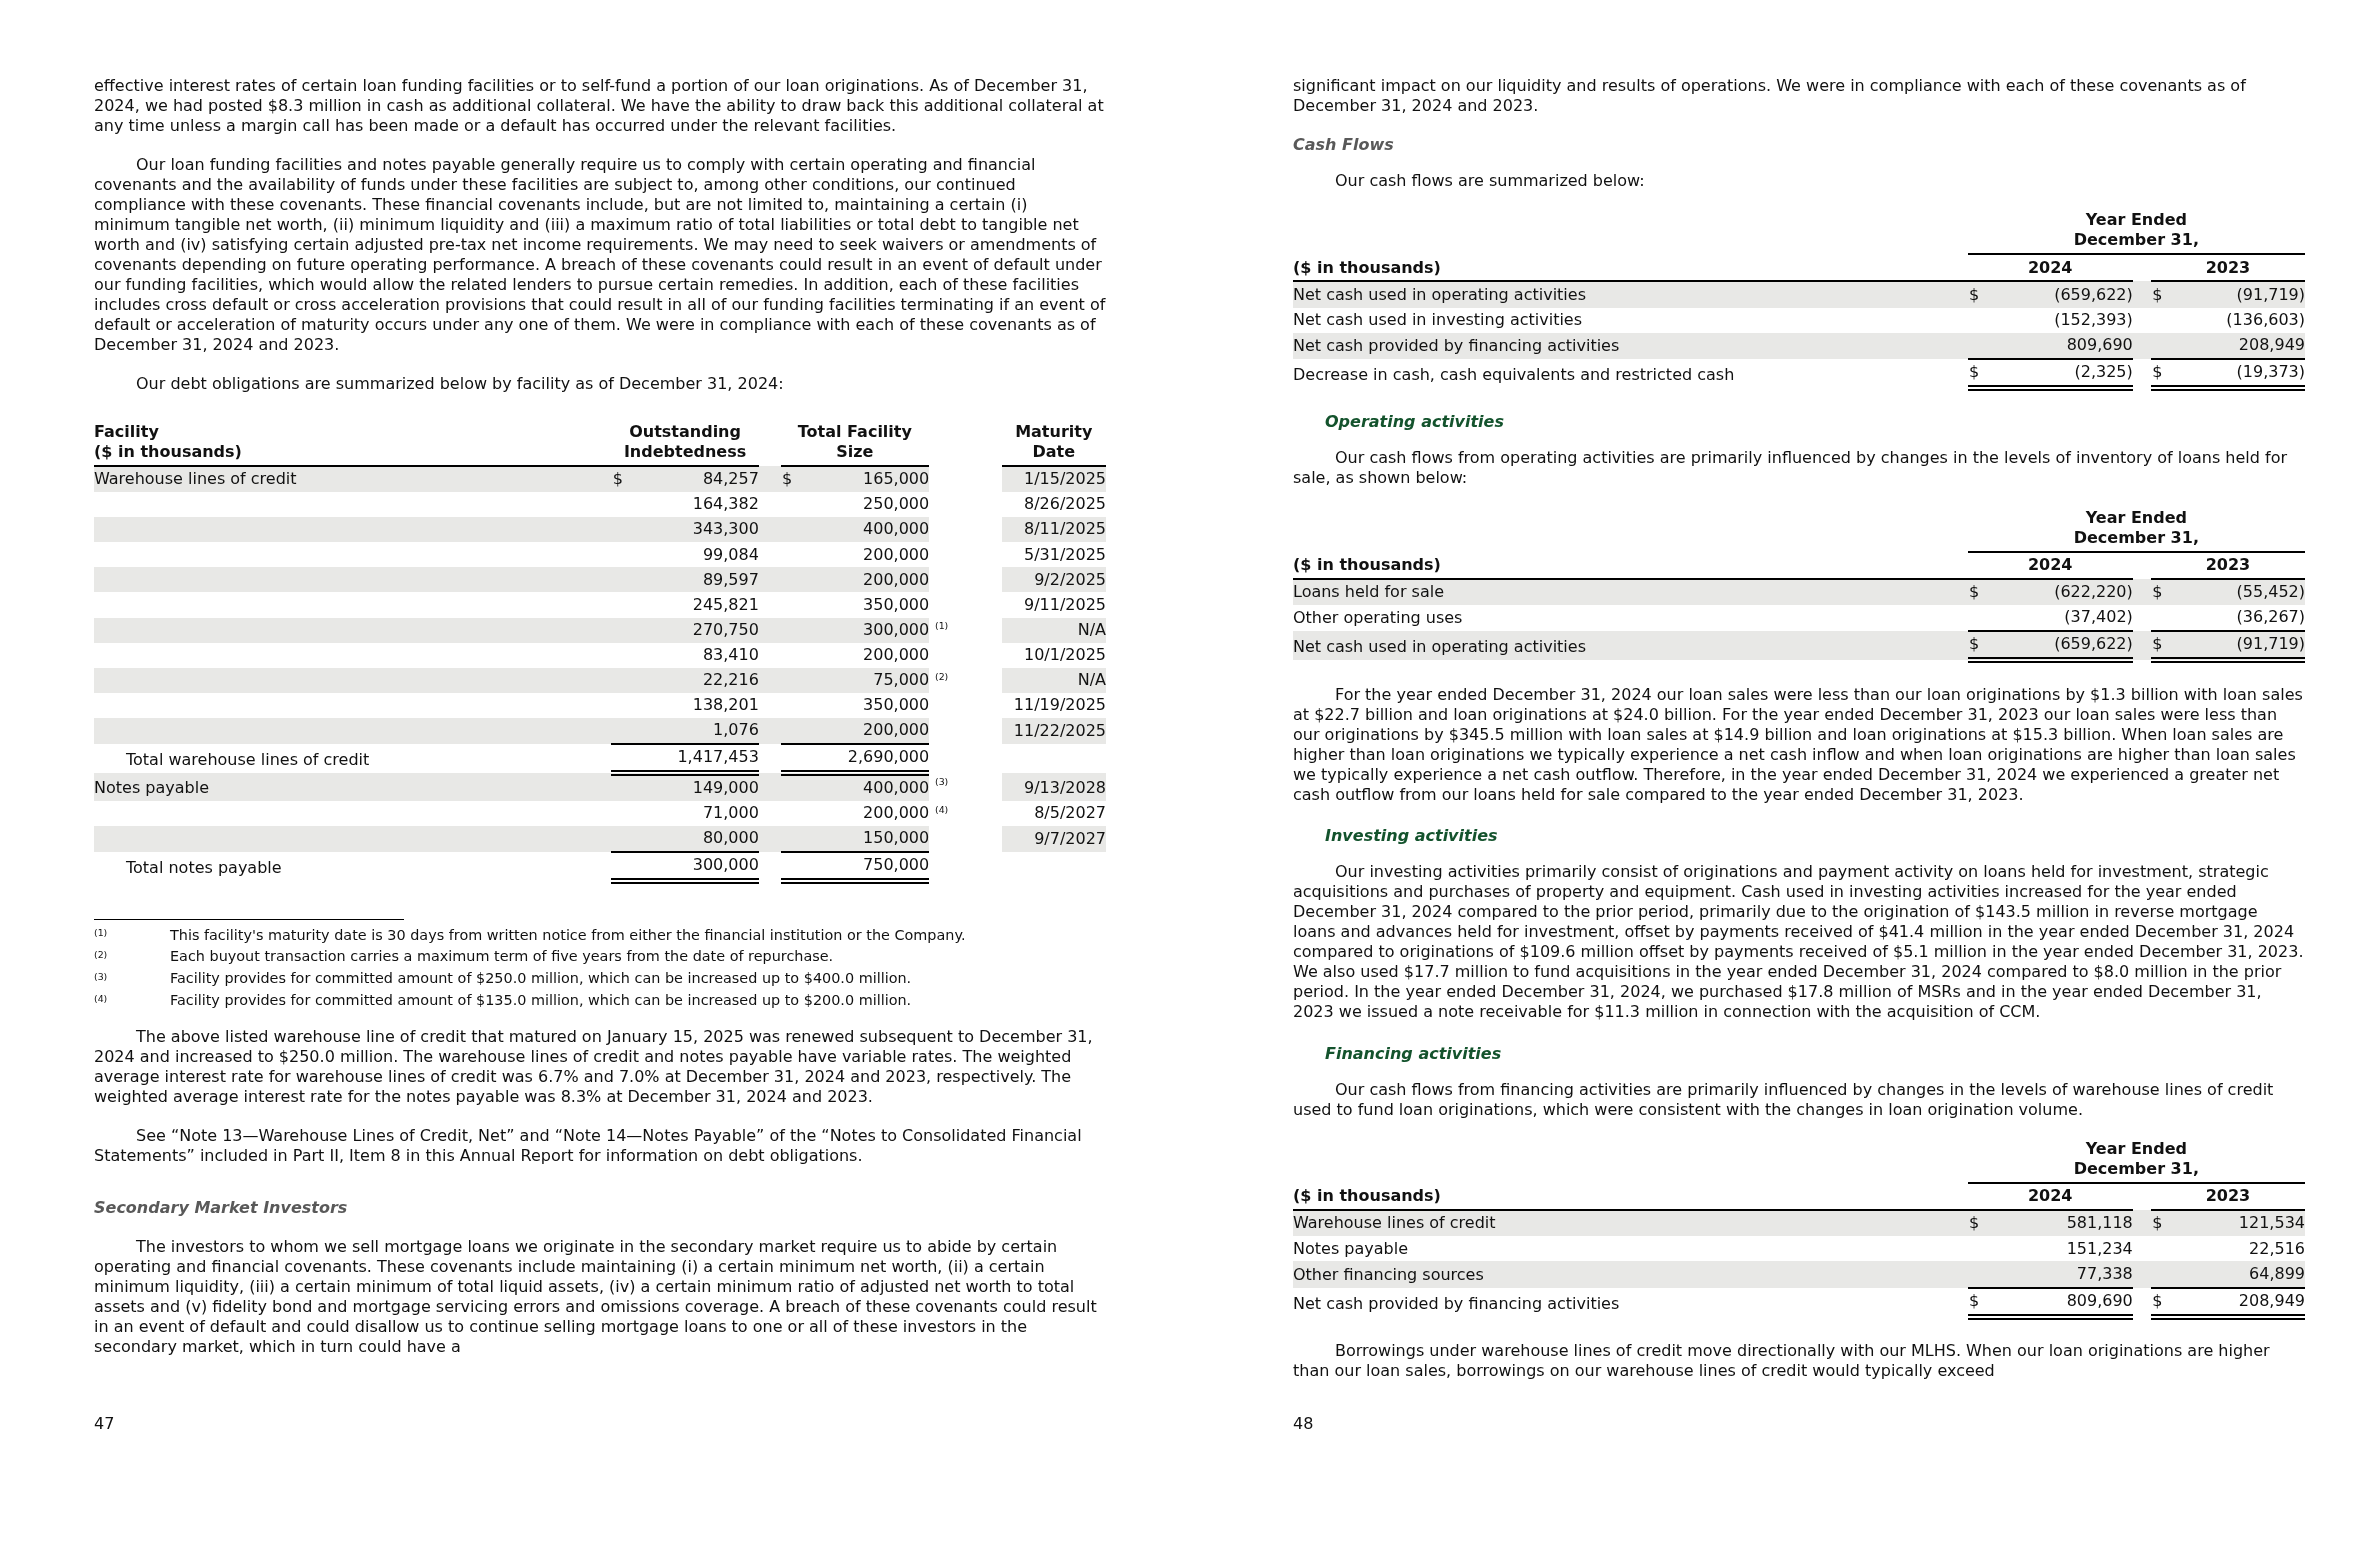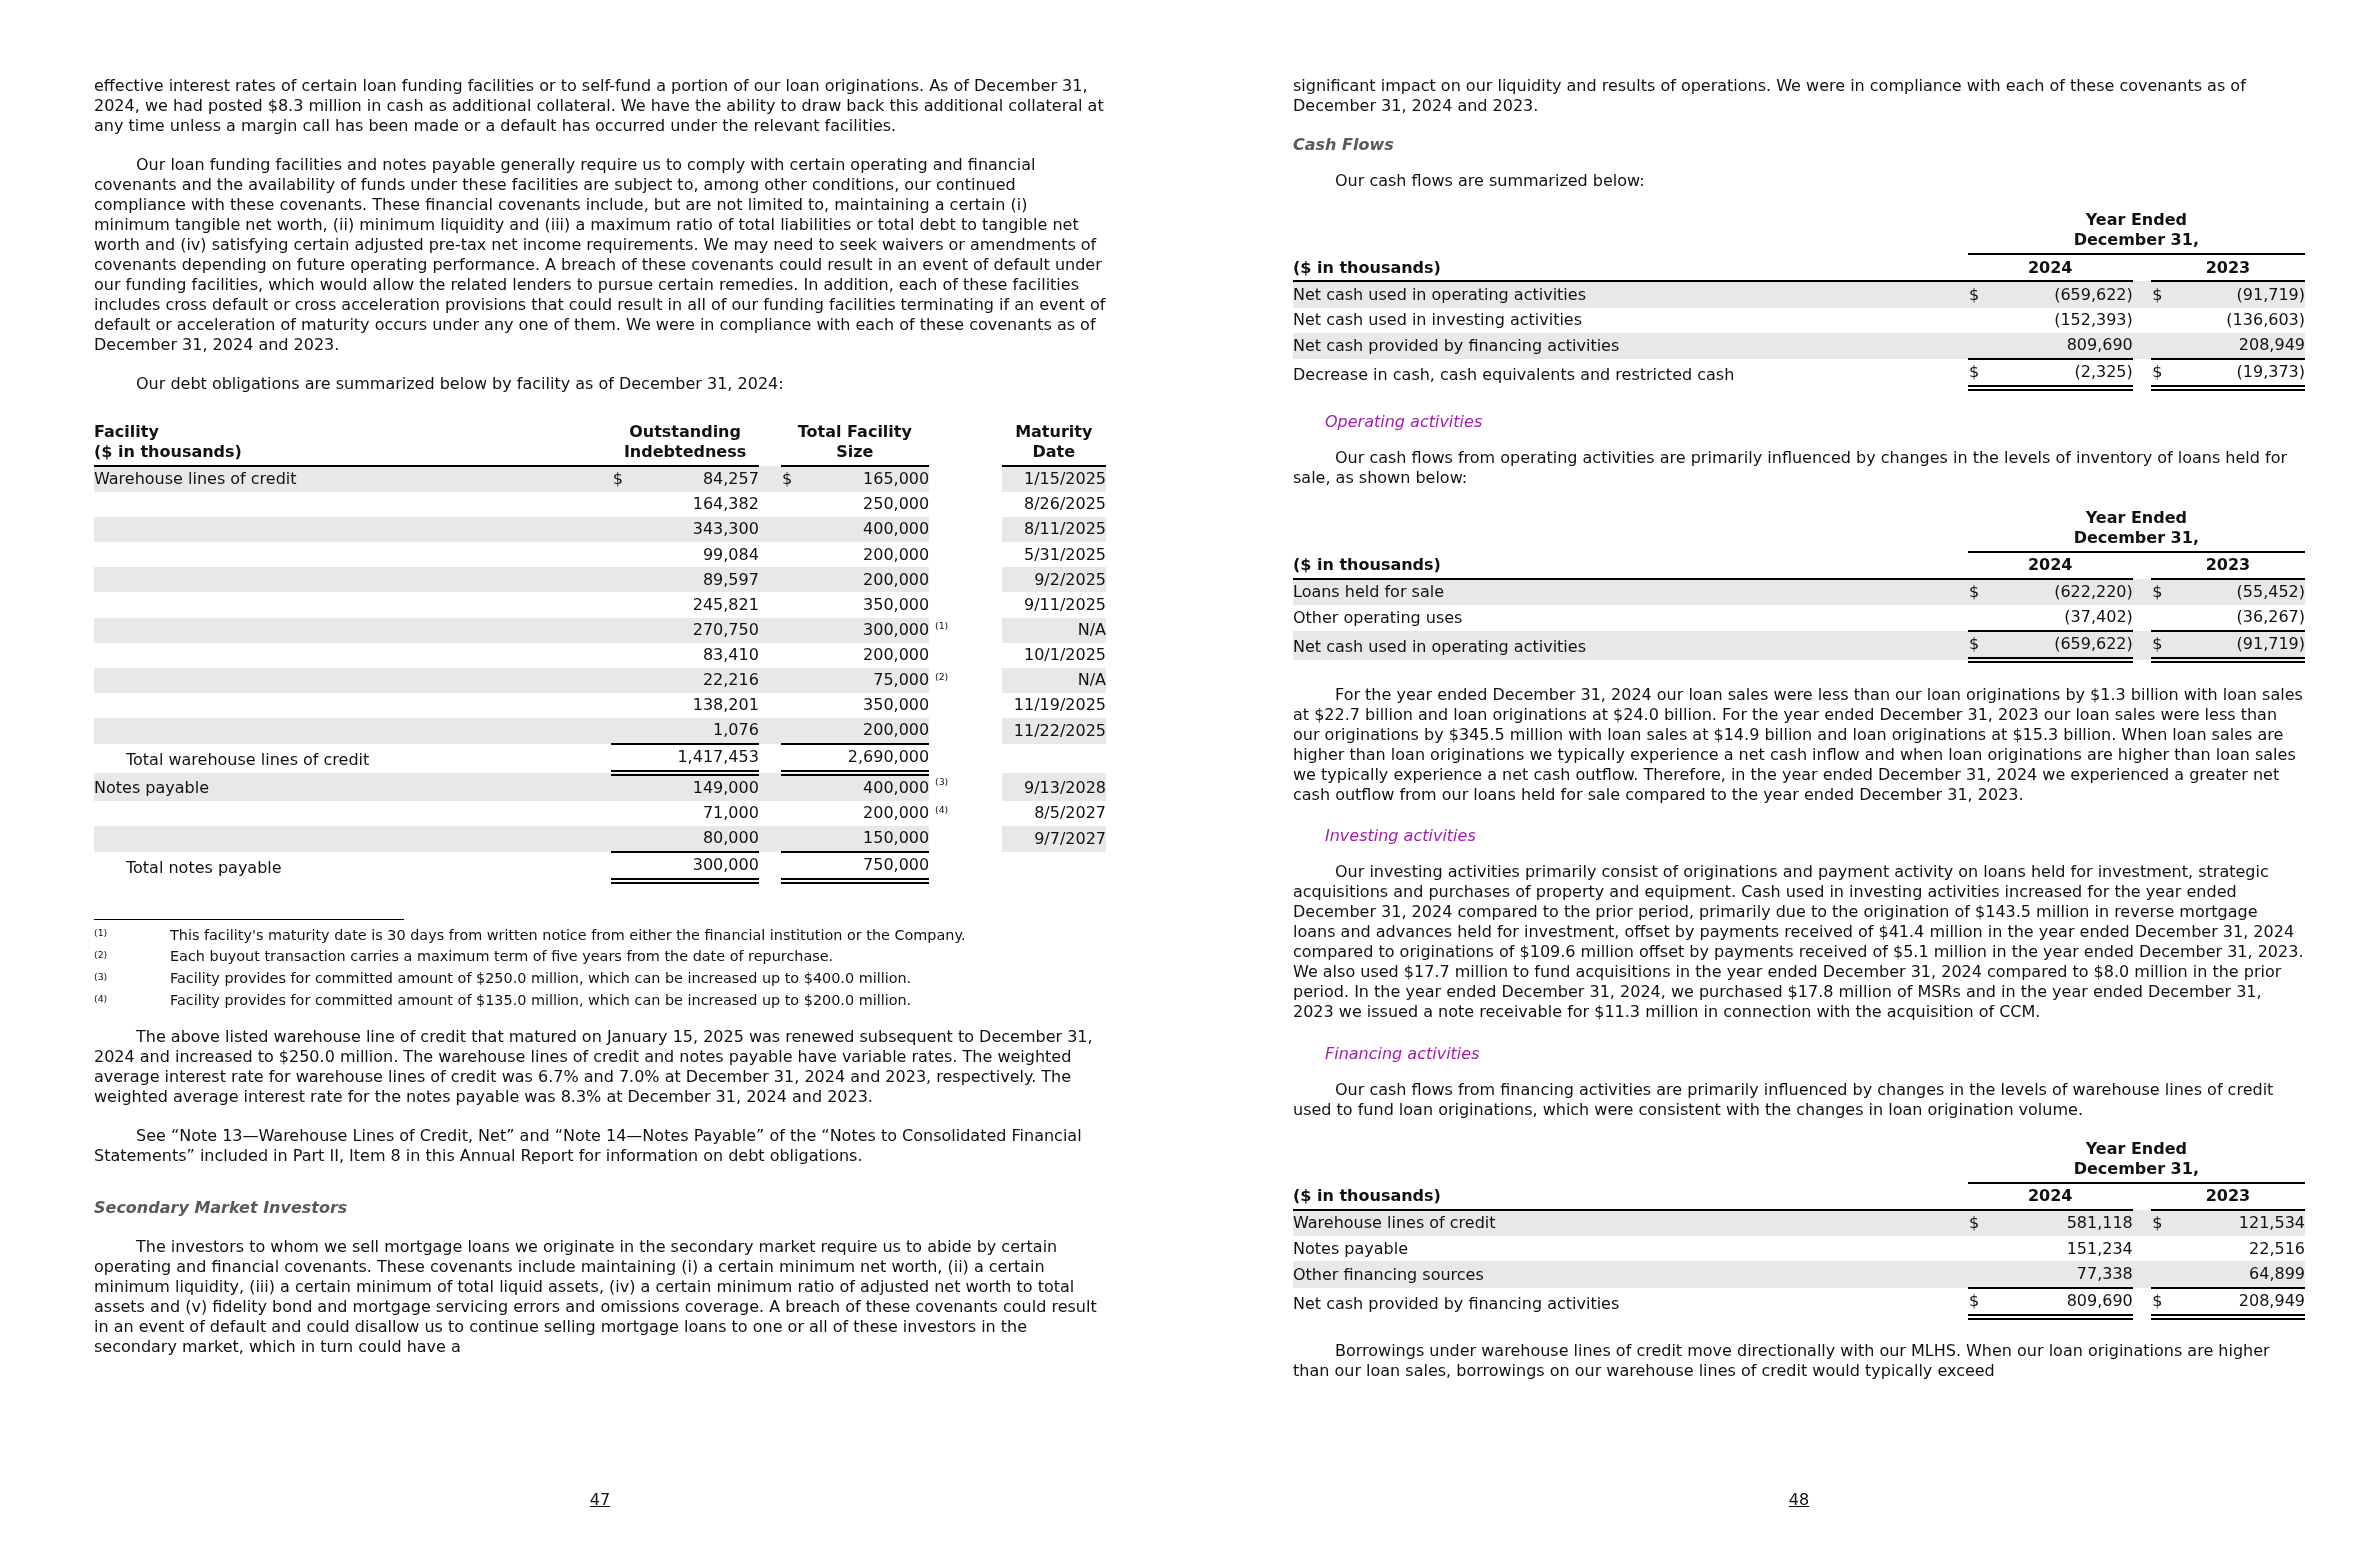--- a/index.html
+++ b/index.html
@@ -9,21 +9,21 @@
   }
   .page { position:absolute; top:0; width:1012px; height:1126px; font-size:16px; line-height:20px; }
   #page47 { left:94px; }
   #page48 { left:1293px; }
   .page-inner { padding-top:76px; }
 
   p { margin:19px 0 0 0; text-indent:42px; }
   p.cont { margin-top:0; text-indent:0; }
 
   .h-gray { color:#595959; font-style:italic; font-weight:bold; font-size:16px; line-height:20px; margin:32px 0 0 0; }
-  .h-black { color:#a21caf; font-style:italic; font-weight:normal; font-size:16px; line-height:20px; margin:21.6px 0 0 32px; }
+  .h-black { color:#14532d; font-style:italic; font-weight:bold; font-size:16px; line-height:20px; margin:21.6px 0 0 32px; }
 
   table { border-collapse:collapse; table-layout:fixed; }
   th, td { padding:2.2px 0 2.9px 0; vertical-align:bottom; font-size:16px; line-height:20px; }
   th { font-weight:bold; }
   .t-debt { width:1012px; margin-top:26px; }
   .t-cash { width:1012px; margin-top:17.3px; }
 
   th.lblh { text-align:left; }
   th.numh { text-align:center; }
   .hb { border-bottom:2.9px solid #000; }
@@ -39,21 +39,21 @@
   tr.shade td { background:#e8e8e6; }
   tr.shade td.fn { background:#ffffff; }
 
   tr.total td.tl, tr.final td.tl { border-top:2.2px solid #000; border-bottom:6.5px double #000; }
   tr.total td.lbl { padding-left:32px; }
 
   .fnrule { width:310px; height:0; border-top:1.4px solid #000; margin-top:35px; margin-bottom:4.3px; }
   .fnote { position:relative; padding-left:76px; margin-top:0.7px; font-size:14.4px; line-height:21px; }
   .fnote .mark { position:absolute; left:0; top:-2.2px; font-size:9.4px; }
 
-  .pagenum { position:absolute; top:1490px; left:0; width:1012px; text-align:center; font-size:16px;text-decoration:underline; }
+  .pagenum { position:absolute; top:1414px; left:0; width:1012px; font-size:16px; }
 </style>
 </head>
 <body>
 
 <div class="page" id="page47">
   <div class="page-inner">
 
     <p class="cont">effective interest rates of certain loan funding facilities or to self-fund a portion of our loan originations. As of December 31, 2024, we had posted $8.3 million in cash as additional collateral. We have the ability to draw back this additional collateral at any time unless a margin call has been made or a default has occurred under the relevant facilities.</p>
     <p>Our loan funding facilities and notes payable generally require us to comply with certain operating and financial covenants and the availability of funds under these facilities are subject to, among other conditions, our continued compliance with these covenants. These financial covenants include, but are not limited to, maintaining a certain (i) minimum tangible net worth, (ii) minimum liquidity and (iii) a maximum ratio of total liabilities or total debt to tangible net worth and (iv) satisfying certain adjusted pre-tax net income requirements. We may need to seek waivers or amendments of covenants depending on future operating performance. A breach of these covenants could result in an event of default under our funding facilities, which would allow the related lenders to pursue certain remedies. In addition, each of these facilities includes cross default or cross acceleration provisions that could result in all of our funding facilities terminating if an event of default or acceleration of maturity occurs under any one of them. We were in compliance with each of these covenants as of December 31, 2024 and 2023.</p>
     <p>Our debt obligations are summarized below by facility as of December 31, 2024:</p>

